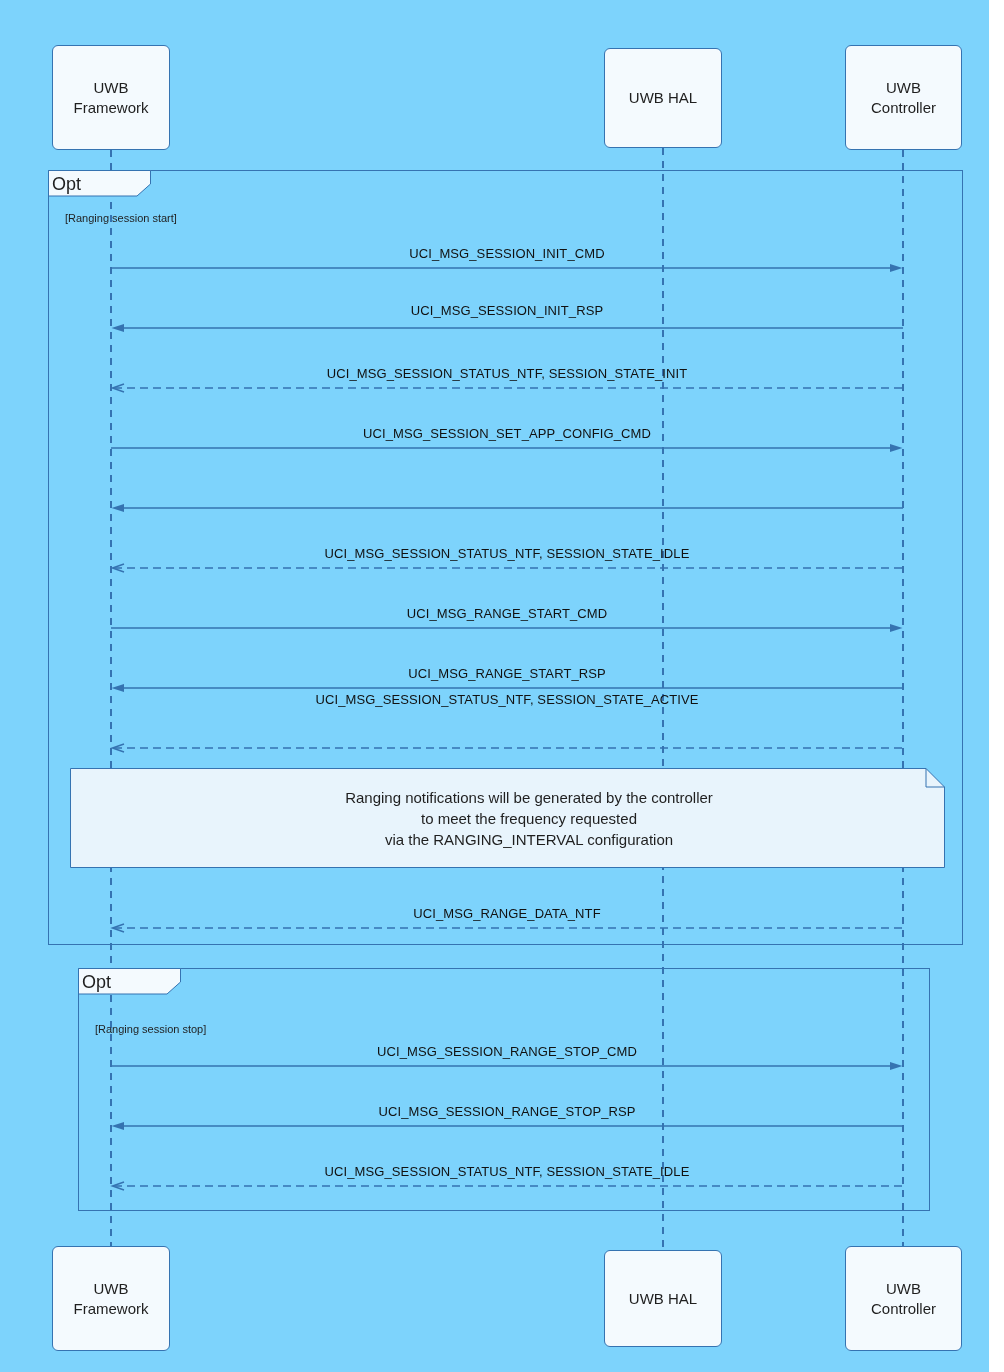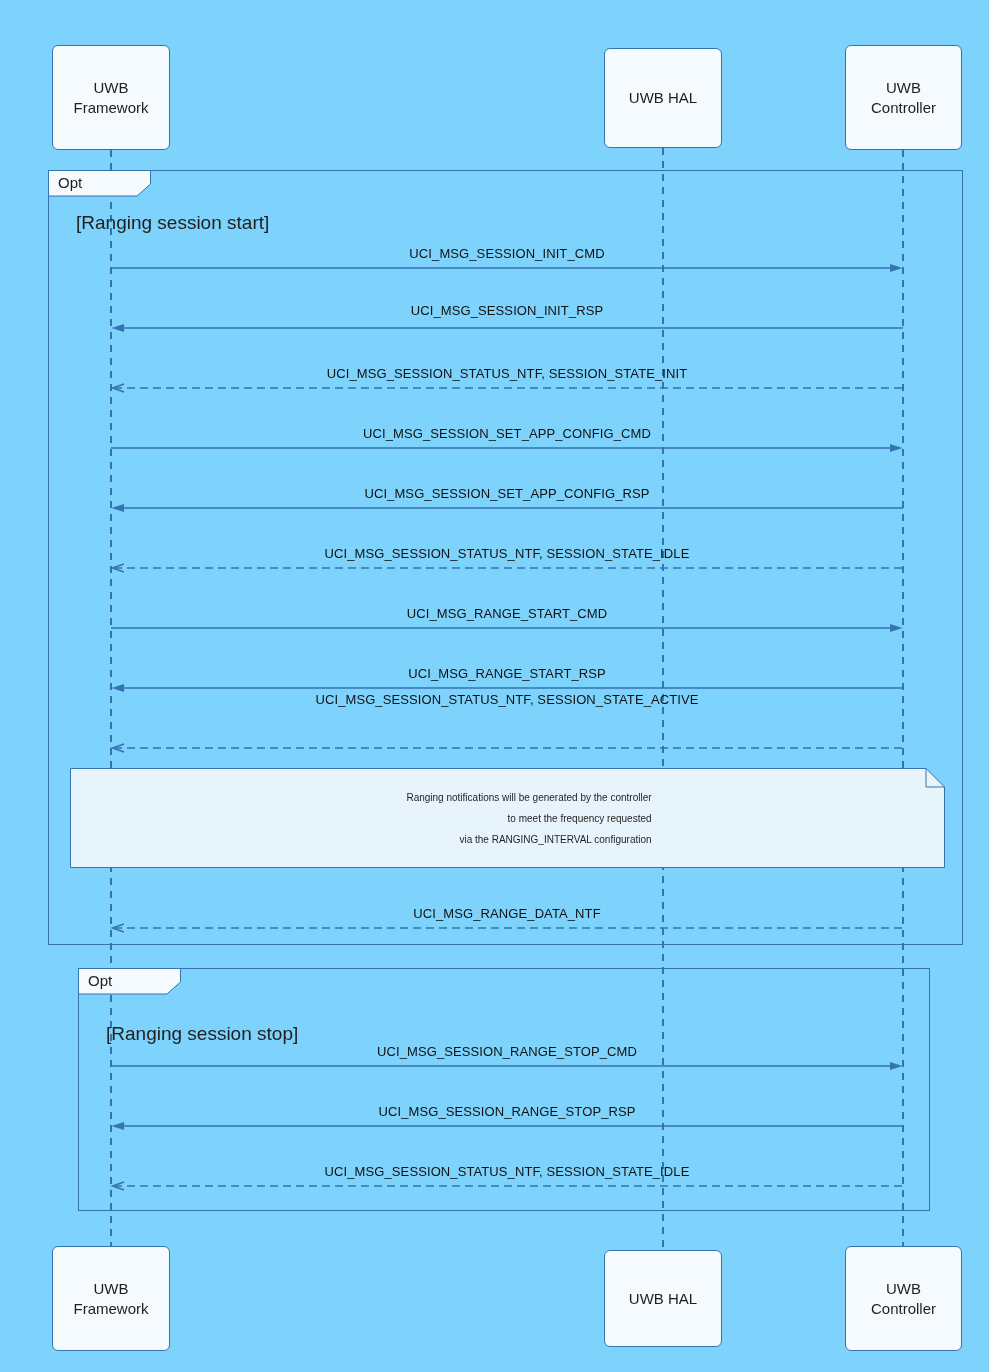--- a/index.html
+++ b/index.html
@@ -48,30 +48,29 @@
 
   .fragment {
     position: absolute;
     border: 1px solid var(--stroke);
     background: transparent;
   }
   .tab-svg { position: absolute; top: -1px; left: -1px; }
   .tab-shape { fill: var(--actor-fill); stroke: var(--stroke); stroke-width: 1; }
   .tab-label {
     position: absolute;
-    top: 3px; left: 9px;
-    font-size: 15px;
+    top: 3px; left: 3px;
+    font-size: 18px;
     color: var(--text);
   }
   .guard {
     position: absolute;
     left: 16px;
-    font-size: 19px;
-    color: var(--text);
-    margin-left: 11px;
+    font-size: 11px;
+    color: var(--text);
   }
 
   .msg-label {
     position: absolute;
     left: 111px;
     width: 792px;
     text-align: center;
     font-size: 13px;
     font-weight: normal;
     color: #111111;
@@ -90,22 +89,22 @@
   }
   .note-svg { position: absolute; top: 0; left: 0; }
   .note-shape { fill: var(--note-fill); stroke: var(--stroke); stroke-width: 1; }
   .note-fold { fill: none; stroke: var(--stroke); stroke-width: 1; }
   .note-text {
     position: absolute;
     inset: 0;
     display: flex;
     align-items: center;
     justify-content: center;
-    text-align: right;
-    font-size: 10px;
+    text-align: center;
+    font-size: 15px;
     line-height: 21px;
     color: var(--text);
     white-space: pre-line;
     padding-left: 43px;
   }
 </style>
 </head>
 <body>
 
 <div class="canvas" id="canvas">
@@ -165,21 +164,20 @@
     <div class="msg-label" style="top: 366px;">UCI_MSG_SESSION_STATUS_NTF, SESSION_STATE_INIT</div>
     <svg class="msg-svg" width="792" height="14" style="top: 381px;">
       <line y1="7" y2="7" stroke="#3573b1" stroke-width="1.5" stroke-dasharray="8,5" x1="3" x2="792"></line>
       <path d="M13,3 L1.5,7 L13,11" fill="none" stroke="#3573b1" stroke-width="1.5"></path>
     </svg>
     <div class="msg-label" style="top: 426px;">UCI_MSG_SESSION_SET_APP_CONFIG_CMD</div>
     <svg class="msg-svg" width="792" height="14" style="top: 441px;">
       <line y1="7" y2="7" stroke="#3573b1" stroke-width="1.5" x1="0" x2="780"></line>
       <polygon points="791.5,7 779,3 779,11" fill="#3573b1"></polygon>
     </svg>
-    <div class="msg-label" style="top: 486px;">UCI_MSG_SESSION_SET_APP_CONFIG_RSP</div>
     <svg class="msg-svg" width="792" height="14" style="top: 501px;">
       <line y1="7" y2="7" stroke="#3573b1" stroke-width="1.5" x1="12" x2="792"></line>
       <polygon points="0.5,7 13,3 13,11" fill="#3573b1"></polygon>
     </svg>
     <div class="msg-label" style="top: 546px;">UCI_MSG_SESSION_STATUS_NTF, SESSION_STATE_IDLE</div>
     <svg class="msg-svg" width="792" height="14" style="top: 561px;">
       <line y1="7" y2="7" stroke="#3573b1" stroke-width="1.5" stroke-dasharray="8,5" x1="3" x2="792"></line>
       <path d="M13,3 L1.5,7 L13,11" fill="none" stroke="#3573b1" stroke-width="1.5"></path>
     </svg>
     <div class="msg-label" style="top: 606px;">UCI_MSG_RANGE_START_CMD</div>

